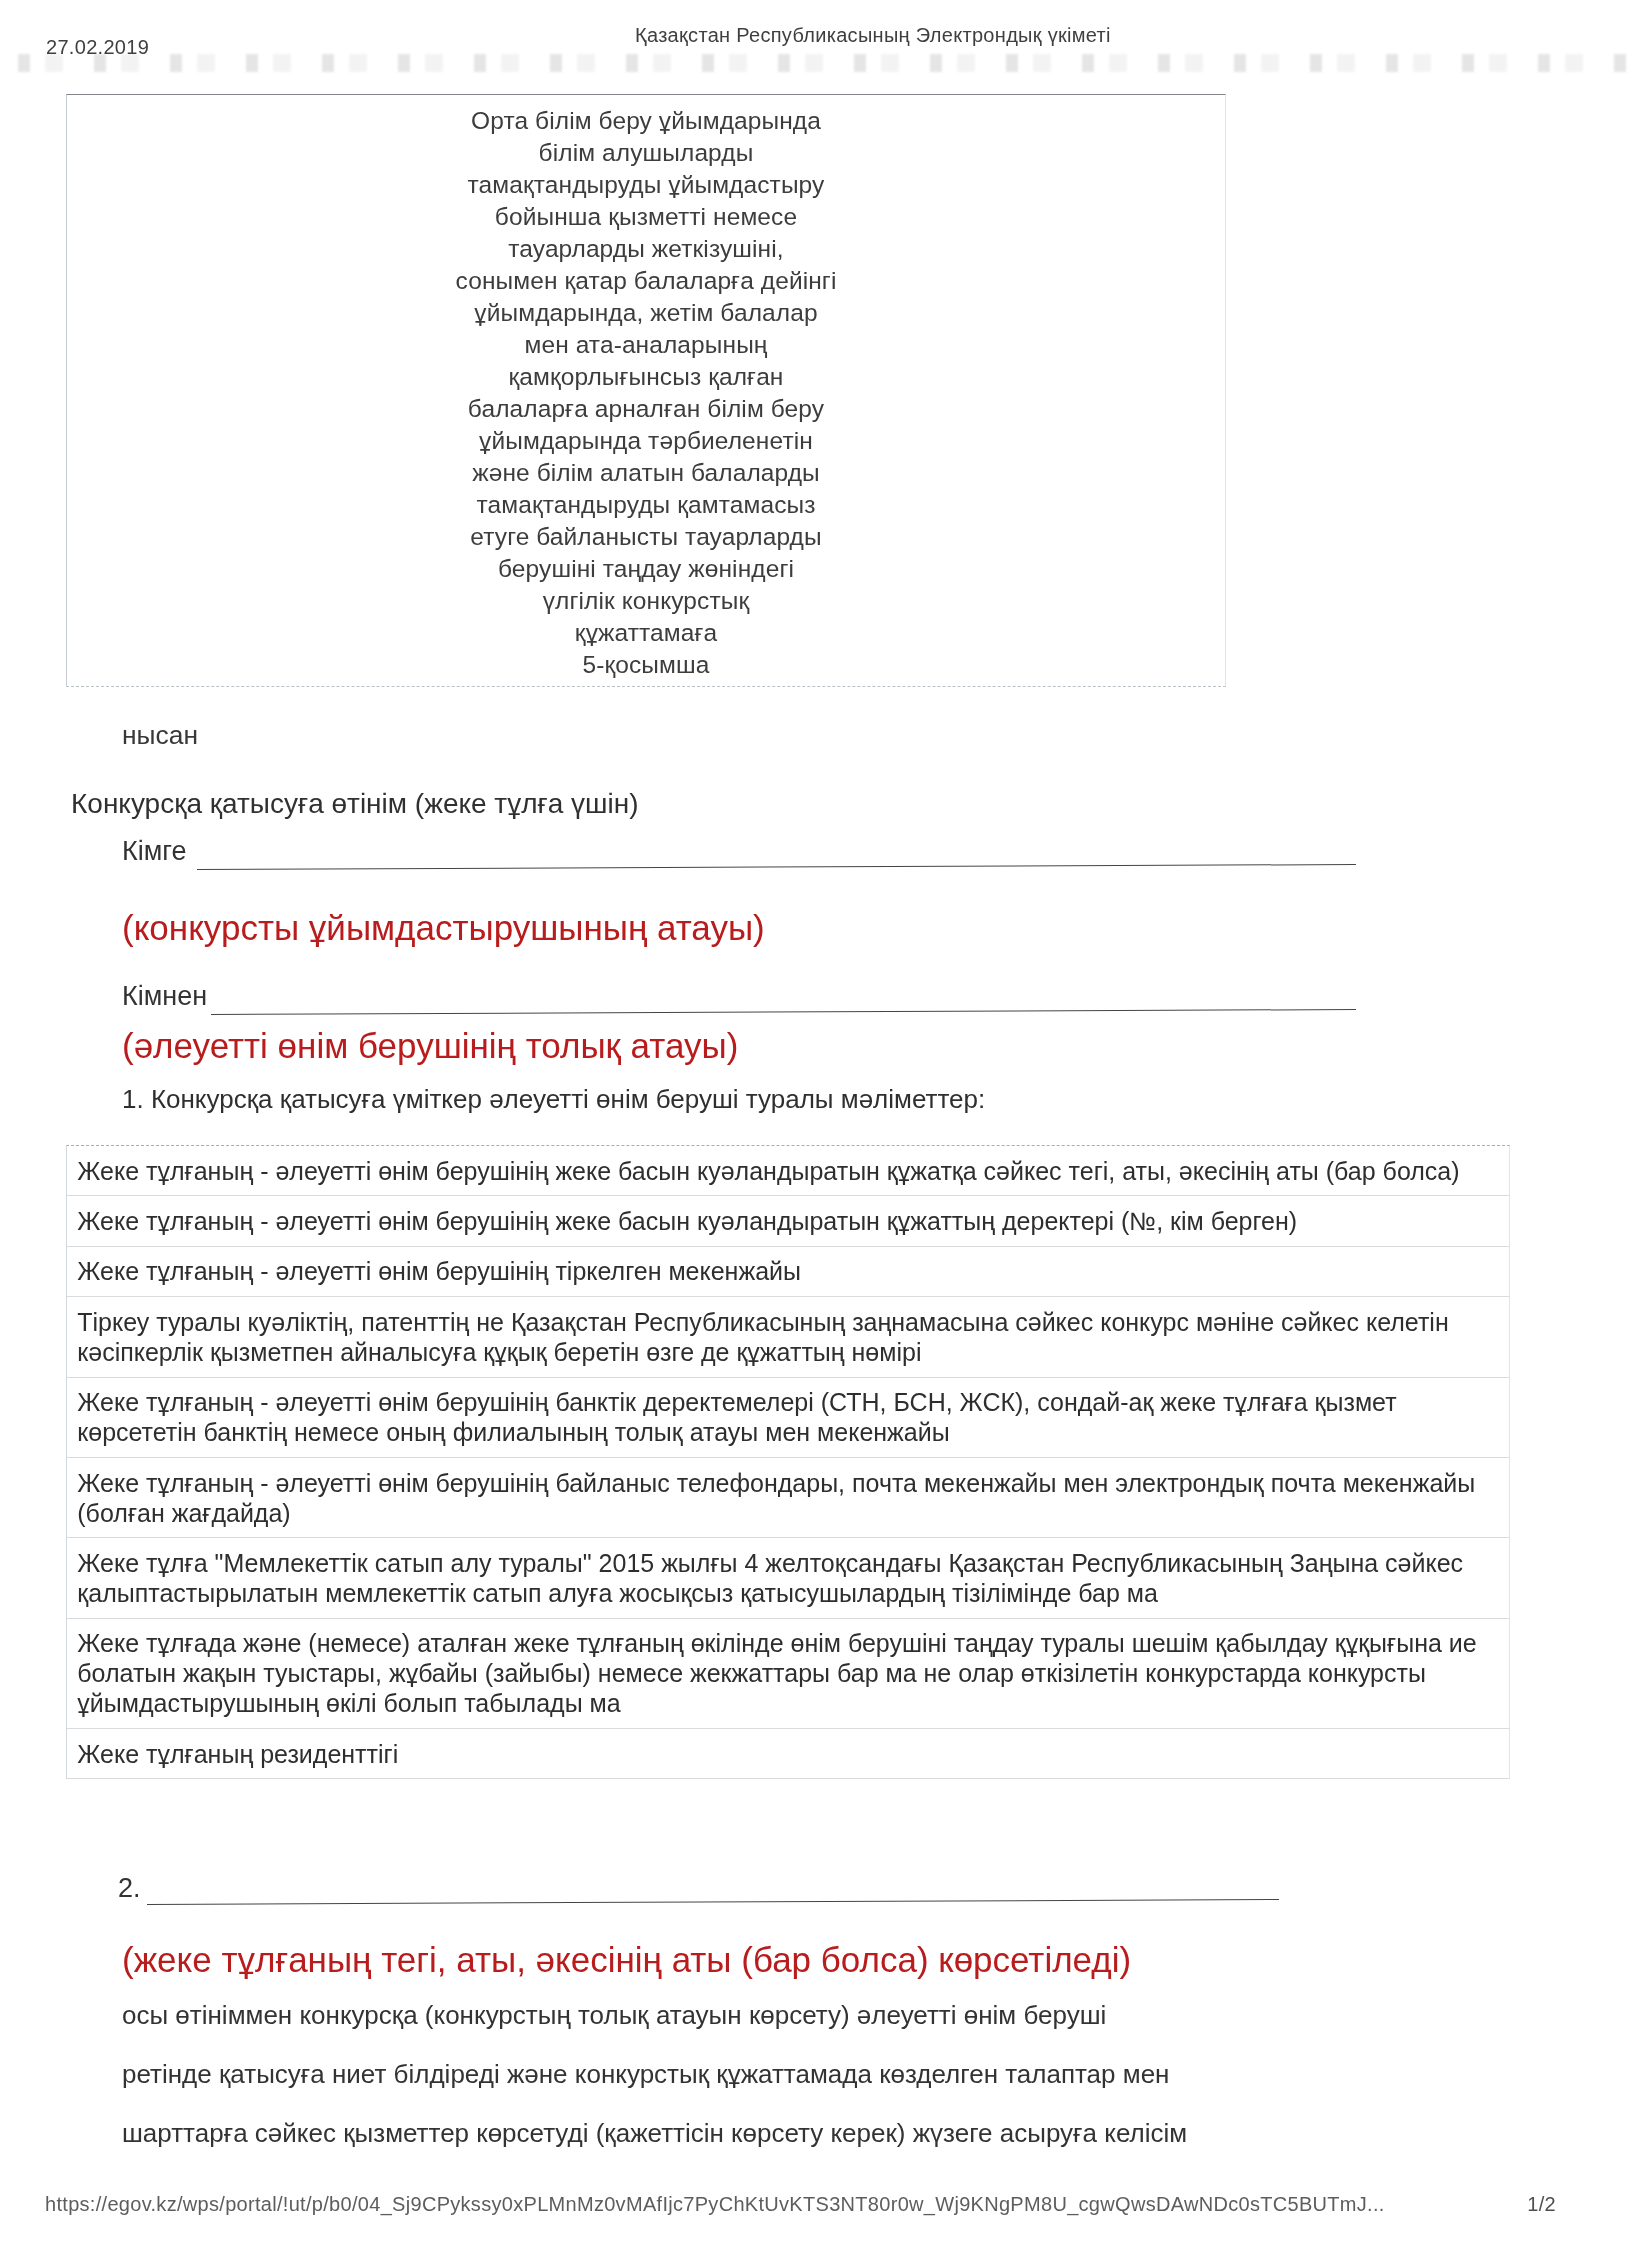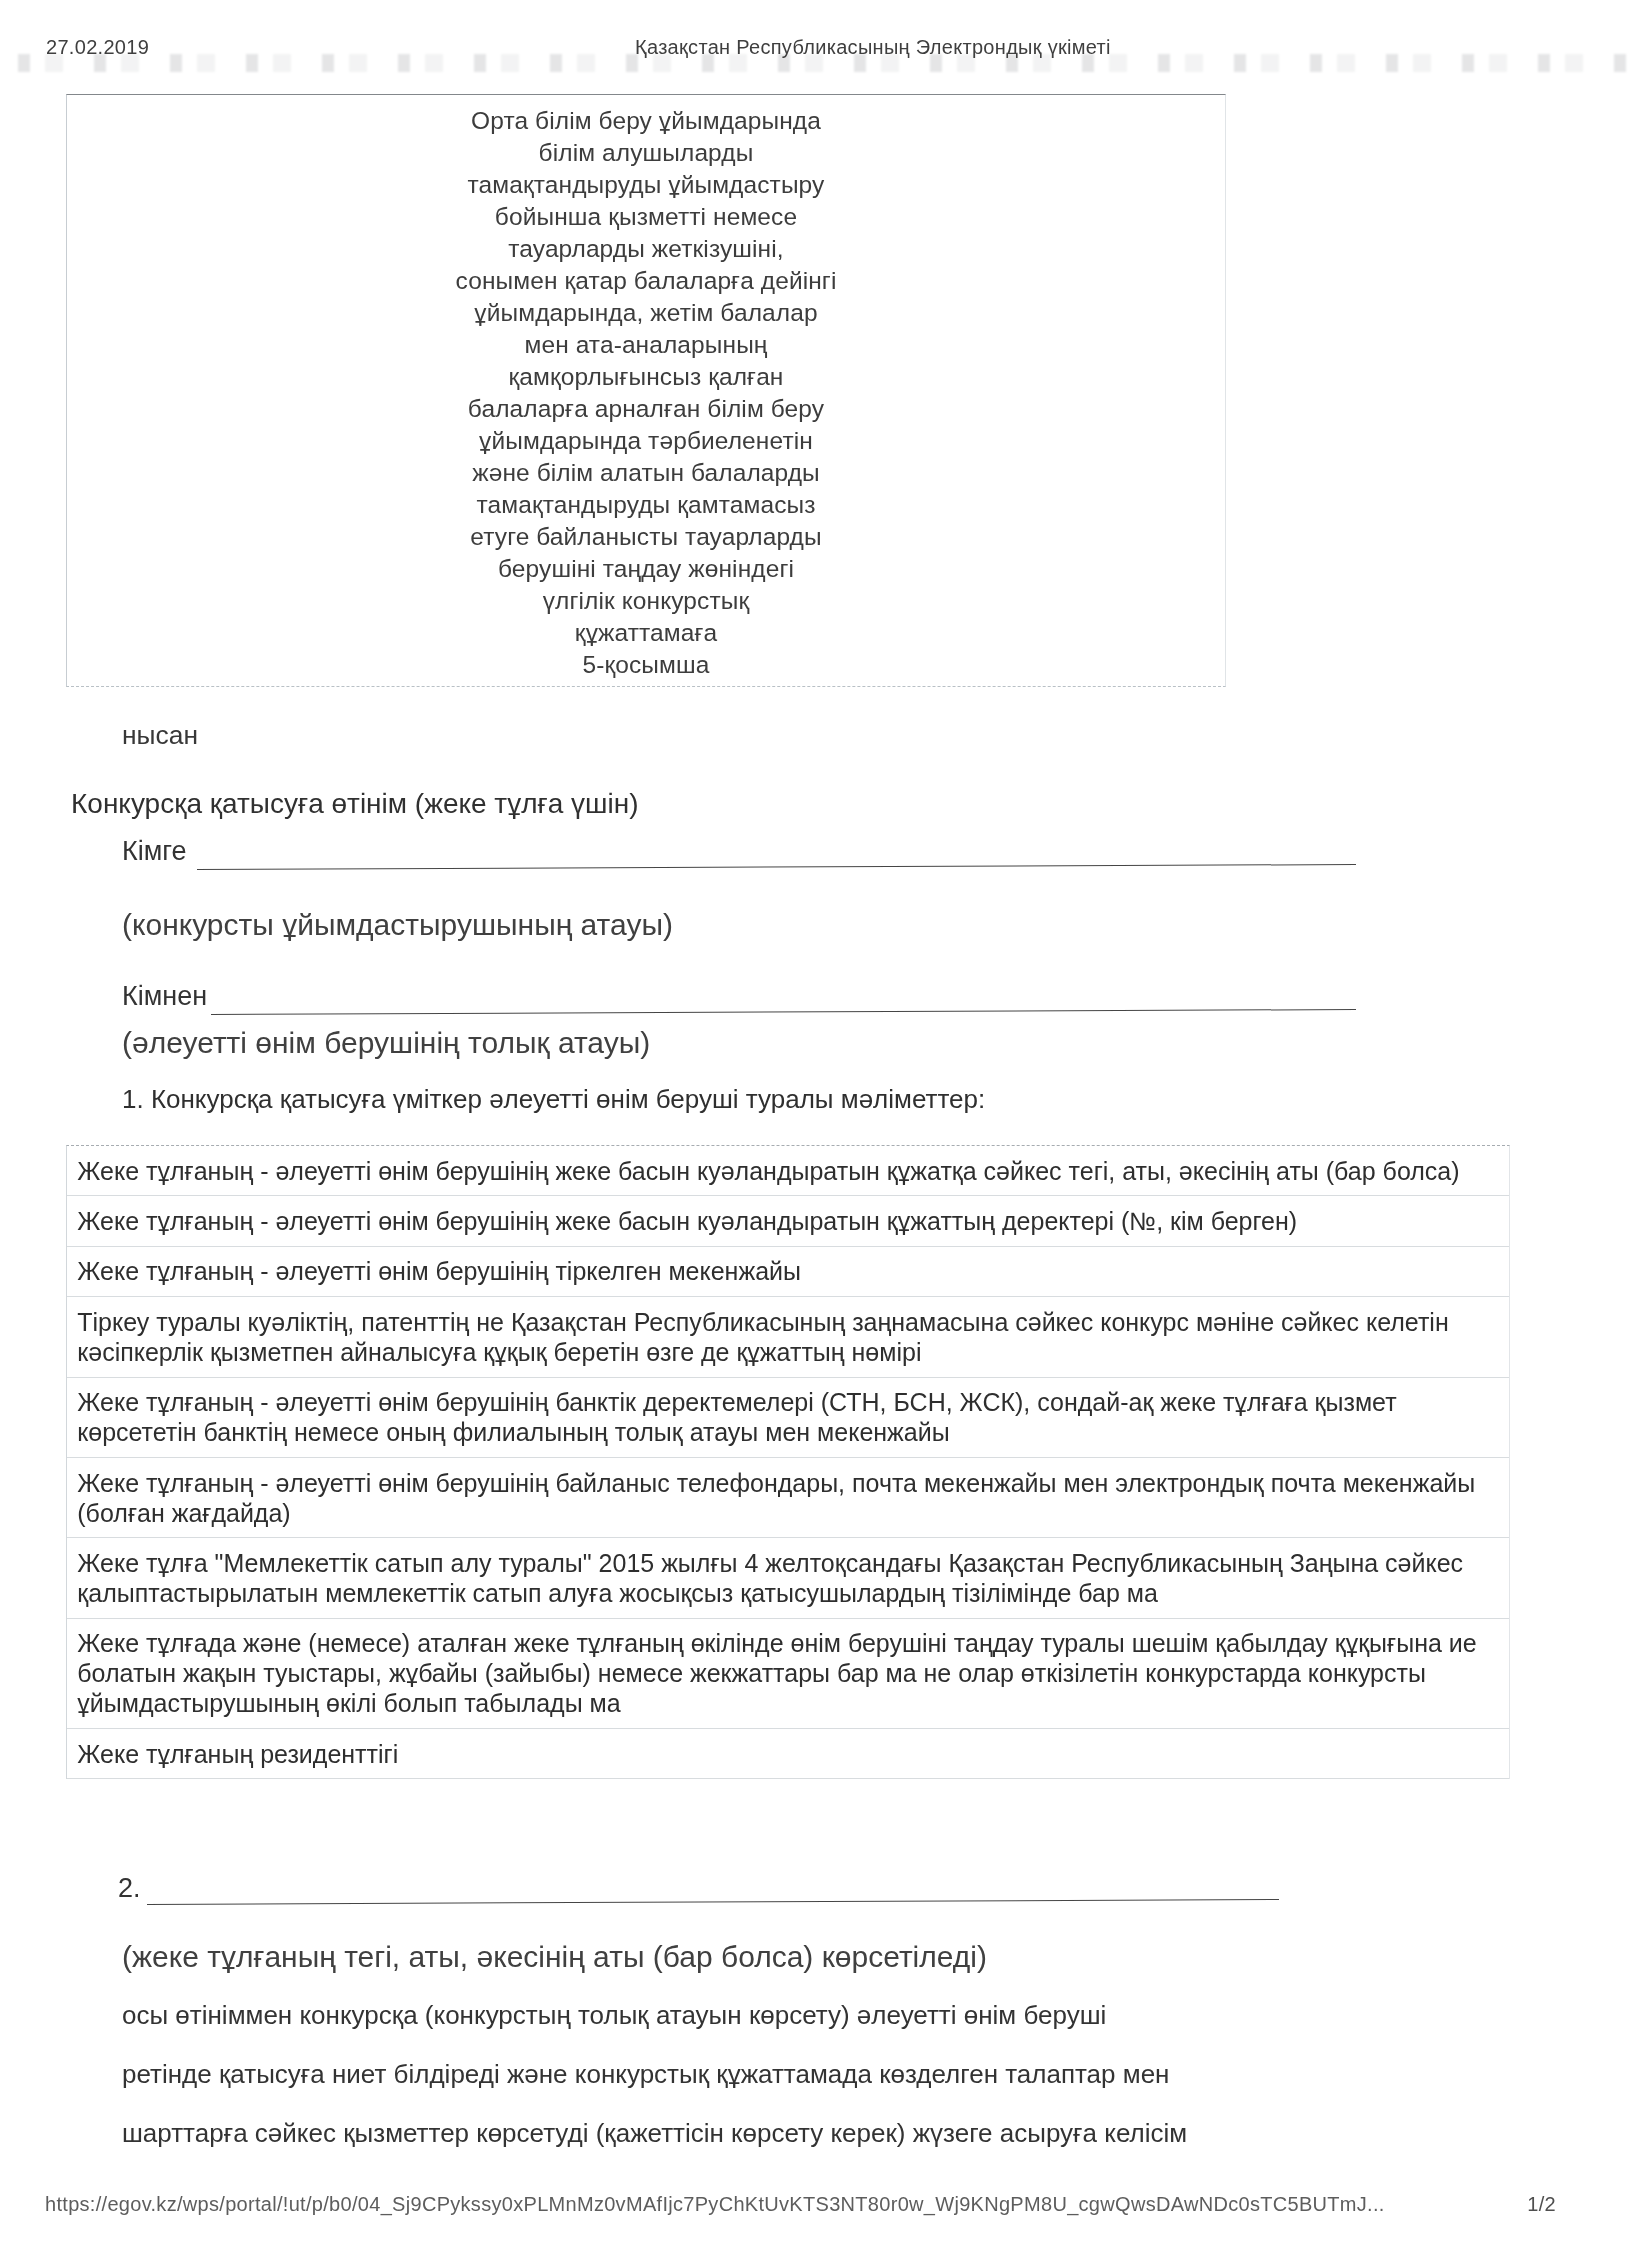--- a/index.html
+++ b/index.html
@@ -64,21 +64,21 @@
     border-bottom: 1.9px solid #454545;
     margin-bottom: 1.9px;
     transform: rotate(-0.25deg);
     transform-origin: right bottom;
   }
   .to-field   { top: 836px; left: 122px; width: 1234px; }
   .from-field { top: 961px; left: 122px; width: 1234px; margin-top: 20px; }
   .to-field .uline { margin-left: 10.3px; }
   .from-field .uline { margin-left: 3.9px; }
 
-  .hint-line { font-size: 30px; color: #404040; text-align: center; }
+  .hint-line { font-size: 35px; color: #b91c1c; text-align: center; }
   .to-hint   { top: 908px; left: 122px; }
   .from-hint { top: 1026px; left: 122px; }
 
   .section1-heading { top: 1084px; left: 122px; font-size: 26px; color: #2f2f2f; }
 
   
   .info-table {
     top: 1145px; left: 66px; width: 1444px;
     box-sizing: border-box;
     border-top: 1.3px dashed #a6acb1;
@@ -117,21 +117,21 @@
 </style>
 </head>
 <body>
 
 <div class="page">
 
   <div class="abs scan-streak"></div>
 
   <div class="abs header-date" style="top:36px; left:46px;">27.02.2019</div>
 
-  <div class="abs header-title" style="top:36px; left:635px;">Қазақстан Республикасының Электрондық үкіметі</div>
+  <div class="abs header-title" style="top:24px; left:635px;">Қазақстан Республикасының Электрондық үкіметі</div>
 
   <div class="abs appendix-box">
     <div class="appendix-text">
       <div>Орта білім беру ұйымдарында</div>
       <div>білім алушыларды</div>
       <div>тамақтандыруды ұйымдастыру</div>
       <div>бойынша қызметті немесе</div>
       <div>тауарларды жеткізушіні,</div>
       <div>сонымен қатар балаларға дейінгі</div>
       <div>ұйымдарында, жетім балалар</div>

